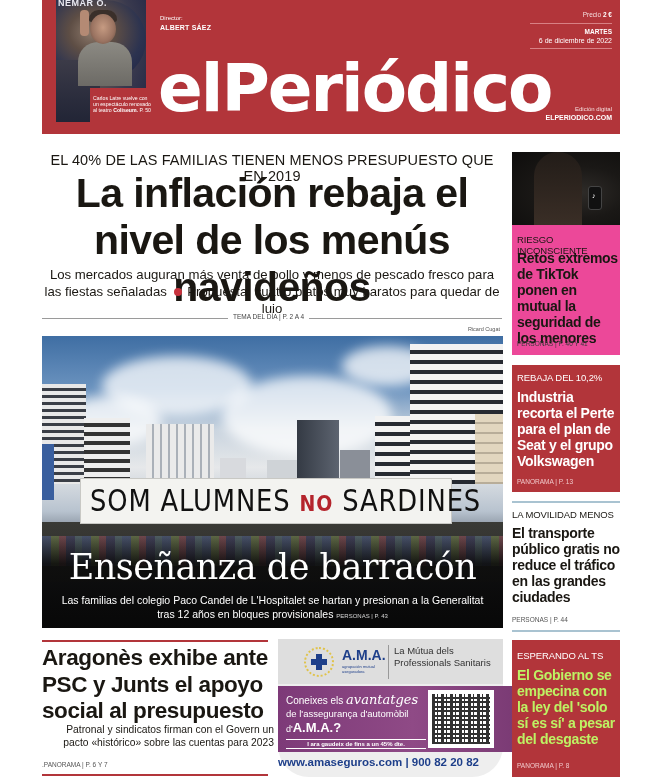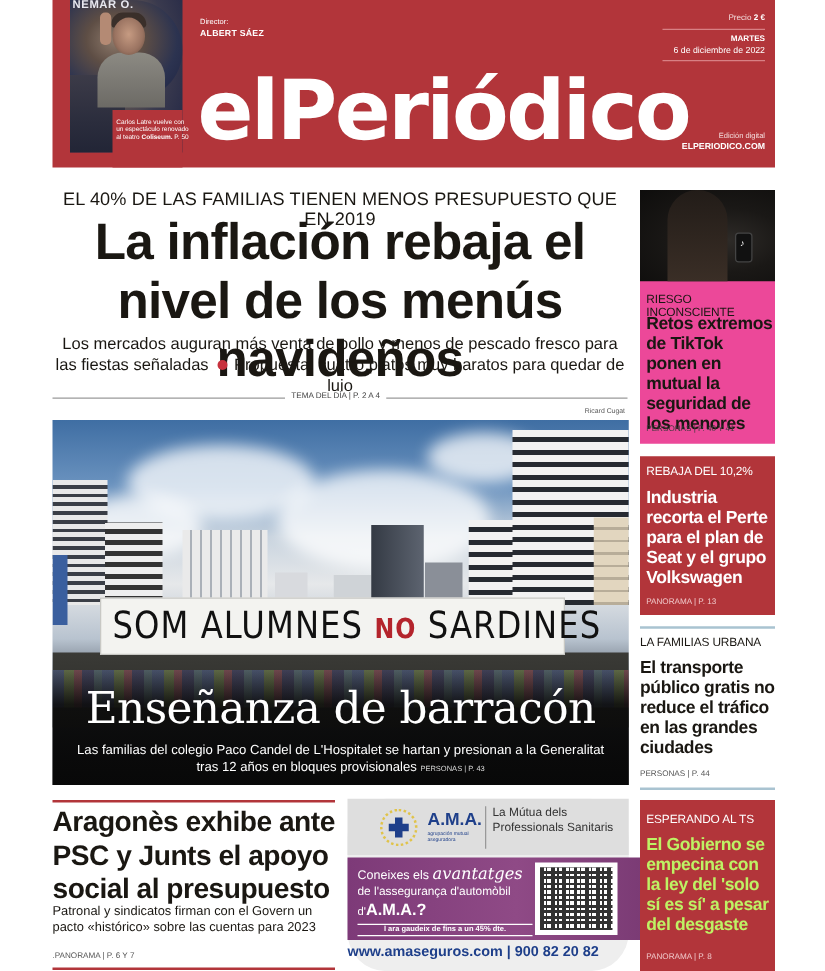--- a/index.html
+++ b/index.html
@@ -61,21 +61,21 @@
   .banner-text .no { color: #b4242c; font-weight: bold; font-size: 22px; }
   .blue-sign { position: absolute; left: 0; top: 108px; width: 12px; height: 56px; background: #3a5f9e; }
   .photo-shade { position: absolute; left: 0; top: 200px; width: 461px; height: 92px; background: linear-gradient(180deg, rgba(10,10,10,0) 0%, rgba(10,10,10,0.85) 30%, rgba(8,8,8,0.95) 100%); }
   .photo-title { position: absolute; left: 0; top: 210px; width: 461px; text-align: center; font-family: "DejaVu Serif", "Liberation Serif", serif; font-size: 35px; line-height: 42px; color: #ffffff; letter-spacing: -0.5px; }
   .photo-deck { position: absolute; left: 10px; top: 258px; width: 441px; text-align: center; font-size: 10.5px; line-height: 13.5px; color: #ffffff; }
   .photo-deck .tag { font-size: 6px; color: #d8d8d8; }
 
   
   .bl-rule-top { position: absolute; left: 42px; top: 640px; width: 226px; height: 2px; background: #b2353a; }
   .bl-head { position: absolute; left: 42px; top: 645px; width: 232px; font-size: 22.5px; line-height: 26.5px; font-weight: bold; letter-spacing: -0.4px; color: #1a1712; }
-  .bl-deck { position: absolute; left: 42px; top: 723px; width: 232px; font-size: 10.3px; line-height: 13px; color: #1a1712; }
+  .bl-deck { position: absolute; left: 42px; top: 723px; width: 232px; font-size: 10.3px; line-height: 13px; color: #1a1712; text-align: right; }
   .bl-tag { position: absolute; left: 42px; top: 761px; font-size: 6.5px; color: #555; }
   .bl-rule-bot { position: absolute; left: 42px; top: 774px; width: 226px; height: 2px; background: #b2353a; }
 
   
   .ad { position: absolute; left: 278px; top: 639px; width: 225px; height: 138px; background: #eeeeee; border-radius: 31px; }
   .ad-top { position: absolute; left: 0; top: 0; width: 225px; height: 45px; background: #dedede; }
   .ad-stars { position: absolute; left: 26px; top: 8px; width: 30px; height: 30px; border-radius: 50%; border: 2px dotted #e0c34a; }
   .ad-cross { position: absolute; left: 33px; top: 15px; width: 16px; height: 16px; }
   .ad-cross::before, .ad-cross::after { content: ""; position: absolute; background: #1e3f8a; }
   .ad-cross::before { left: 5px; top: 0; width: 6px; height: 16px; }
@@ -250,21 +250,21 @@
 </div>
 
 <div class="sb sb2">
   <div class="sb-kicker">REBAJA DEL 10,2%</div>
   <div class="sb-head">Industria recorta el Perte para el plan de Seat y el grupo Volkswagen</div>
   <div class="sb-tag">PANORAMA | P. 13</div>
 </div>
 
 <div class="sb3-rule" style="top:501px"></div>
 <div class="sb sb3">
-  <div class="sb-kicker">LA FAMILIAS URBANA</div>
+  <div class="sb-kicker">LA MOVILIDAD MENOS</div>
   <div class="sb-head">El transporte público gratis no reduce el tráfico en las grandes ciudades</div>
   <div class="sb-tag">PERSONAS | P. 44</div>
 </div>
 <div class="sb3-rule" style="top:630px"></div>
 
 <div class="sb sb4">
   <div class="sb-kicker">ESPERANDO AL TS</div>
   <div class="sb-head">El Gobierno se empecina con la ley del 'solo sí es sí' a pesar del desgaste</div>
   <div class="sb-tag">PANORAMA | P. 8</div>
 </div>

